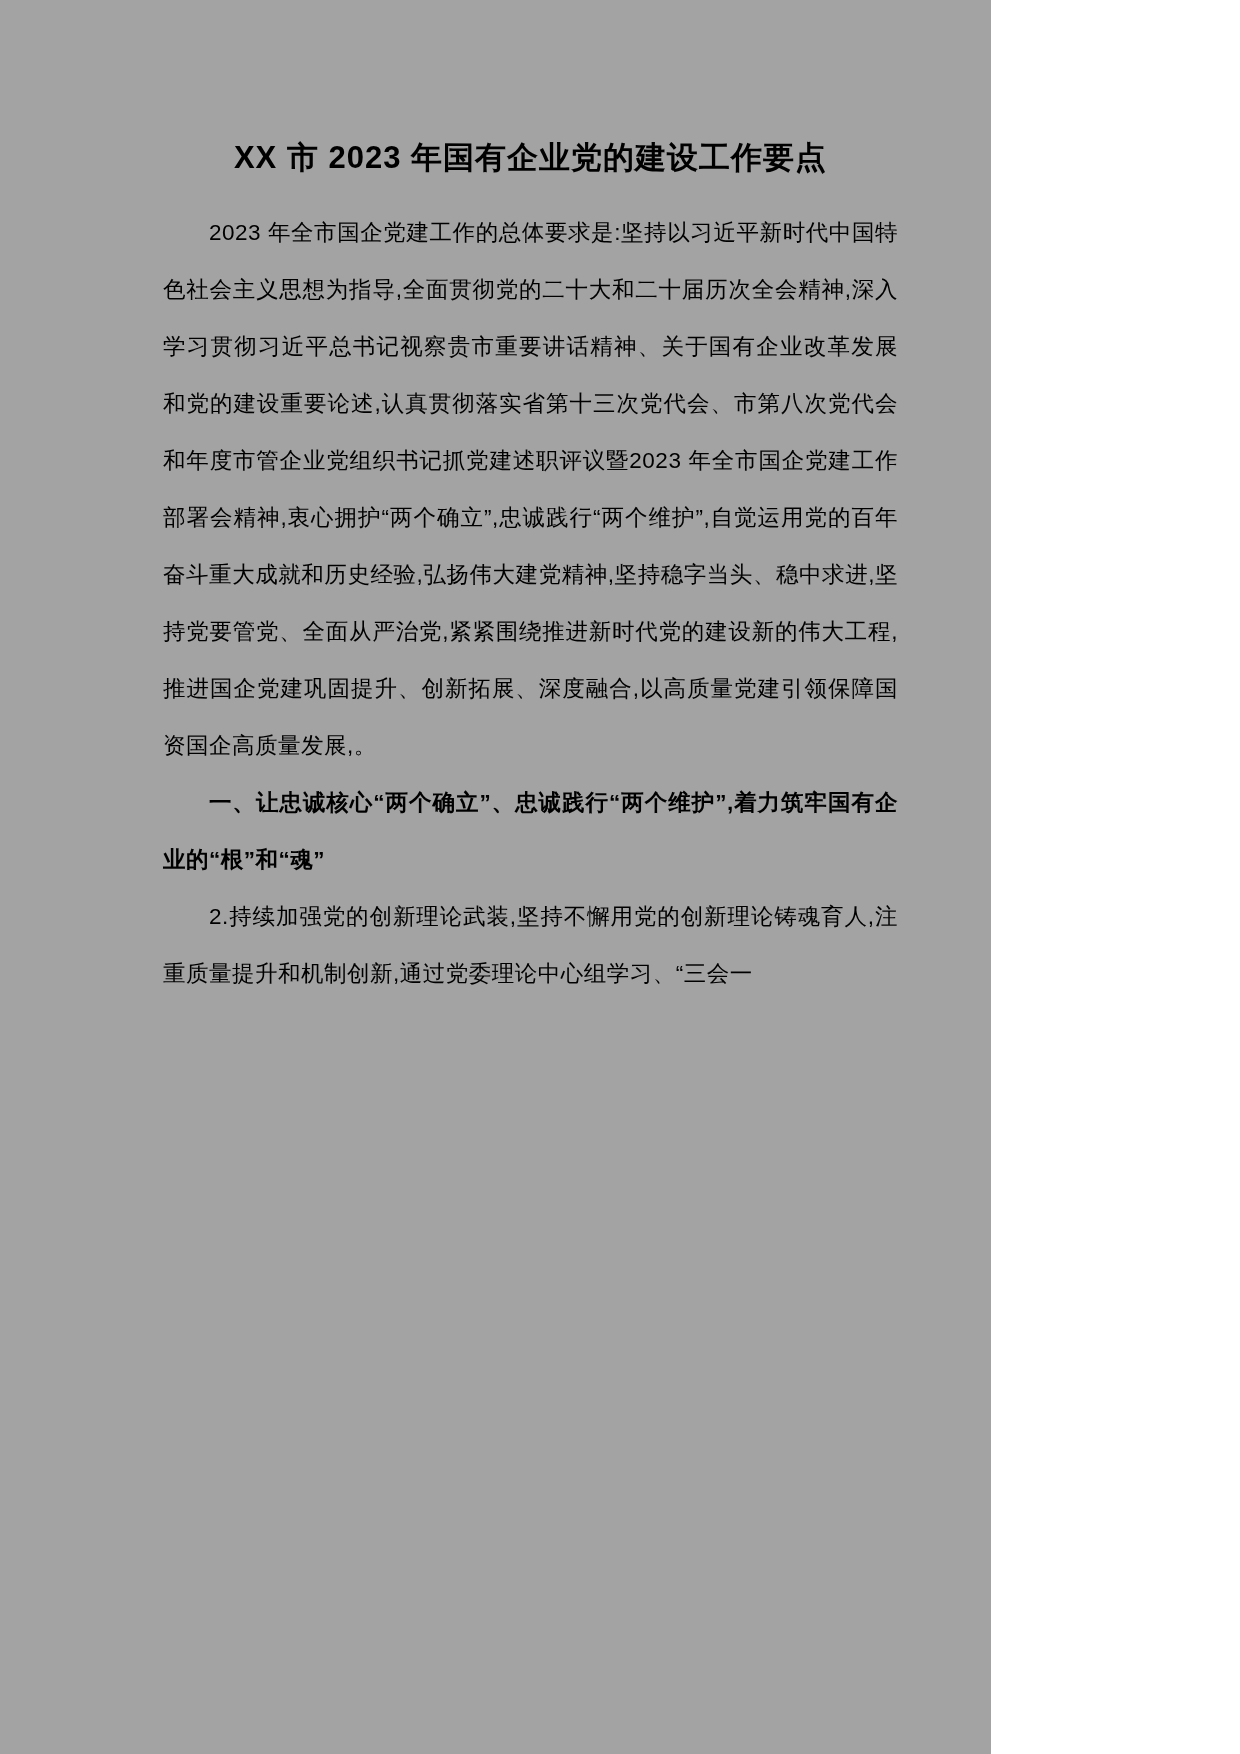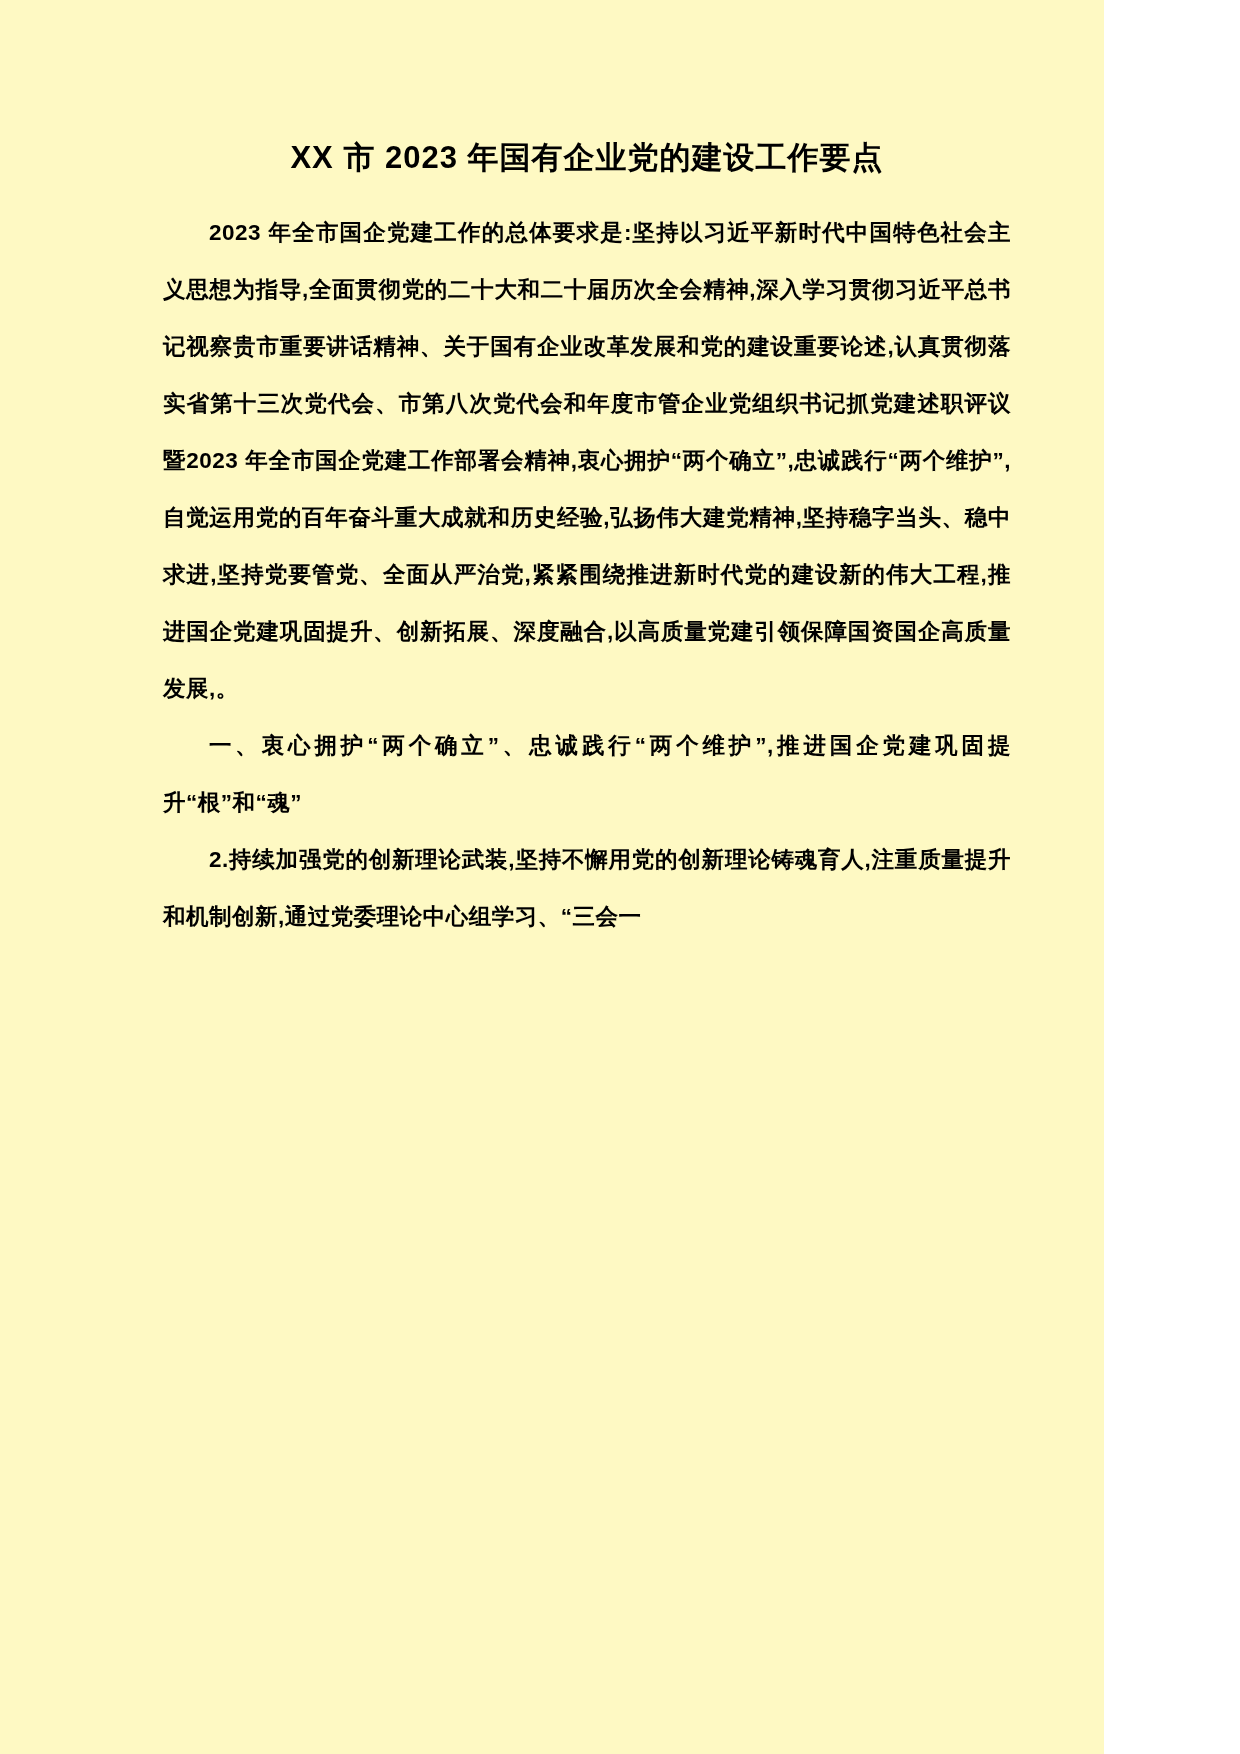--- a/index.html
+++ b/index.html
@@ -9,52 +9,51 @@
     }
     body {
       width: 1240px;
       height: 1754px;
       font-family: "Liberation Sans", sans-serif;
       color: #000000;
       overflow: hidden;
     }
     .page {
       box-sizing: border-box;
-      width: 1104px;
+      width: 991px;
       height: 1754px;
       padding: 138px 93px 80px 163px;
-      background: #fef9c3;
+      background: #a3a3a3;
     }
     .doc-title {
       font-size: 31px;
       font-weight: bold;
       text-align: center;
       margin: 0 0 26px 0;
       line-height: 1.3;
       letter-spacing: 1px;
     }
     .para {
       font-size: 22.5px;
       line-height: 57px;
       text-align: justify;
       text-indent: 46px;
       margin: 0;
       letter-spacing: 0.5px;
       word-break: break-all;
-      font-weight: bold;
     }
     .para.heading {
       font-weight: bold;
     }
   </style>
 </head>
 <body>
 
 <div class="page">
   <h1 class="doc-title">XX 市 2023 年国有企业党的建设工作要点</h1>
 
   <p class="para">2023 年全市国企党建工作的总体要求是:坚持以习近平新时代中国特色社会主义思想为指导,全面贯彻党的二十大和二十届历次全会精神,深入学习贯彻习近平总书记视察贵市重要讲话精神、关于国有企业改革发展和党的建设重要论述,认真贯彻落实省第十三次党代会、市第八次党代会和年度市管企业党组织书记抓党建述职评议暨2023 年全市国企党建工作部署会精神,衷心拥护“两个确立”,忠诚践行“两个维护”,自觉运用党的百年奋斗重大成就和历史经验,弘扬伟大建党精神,坚持稳字当头、稳中求进,坚持党要管党、全面从严治党,紧紧围绕推进新时代党的建设新的伟大工程,推进国企党建巩固提升、创新拓展、深度融合,以高质量党建引领保障国资国企高质量发展,。</p>
 
-  <p class="para heading">一、衷心拥护“两个确立”、忠诚践行“两个维护”,推进国企党建巩固提升“根”和“魂”</p>
+  <p class="para heading">一、让忠诚核心“两个确立”、忠诚践行“两个维护”,着力筑牢国有企业的“根”和“魂”</p>
 
 
   <p class="para">2.持续加强党的创新理论武装,坚持不懈用党的创新理论铸魂育人,注重质量提升和机制创新,通过党委理论中心组学习、“三会一</p>
 </div>
 
 </body></html>

